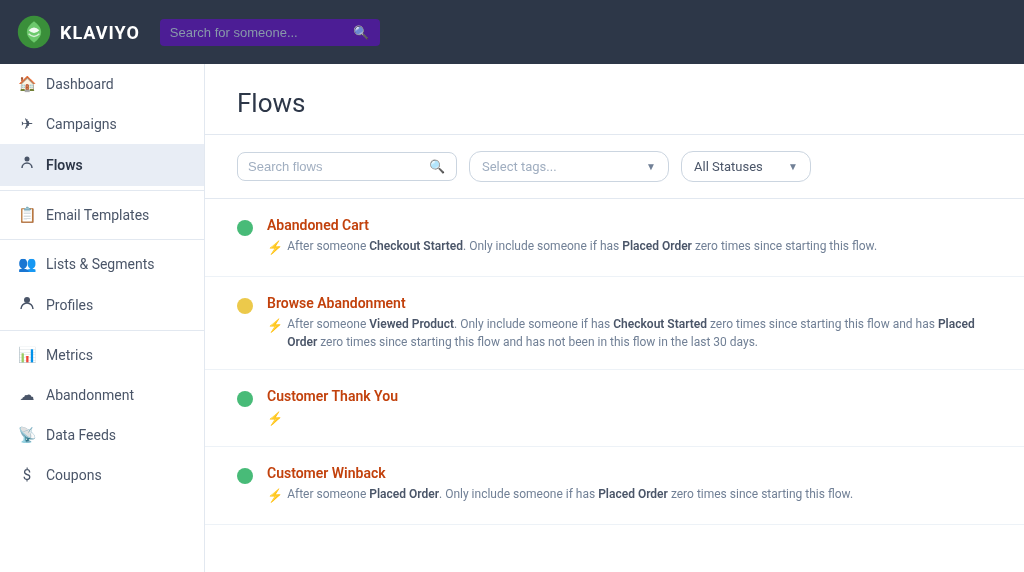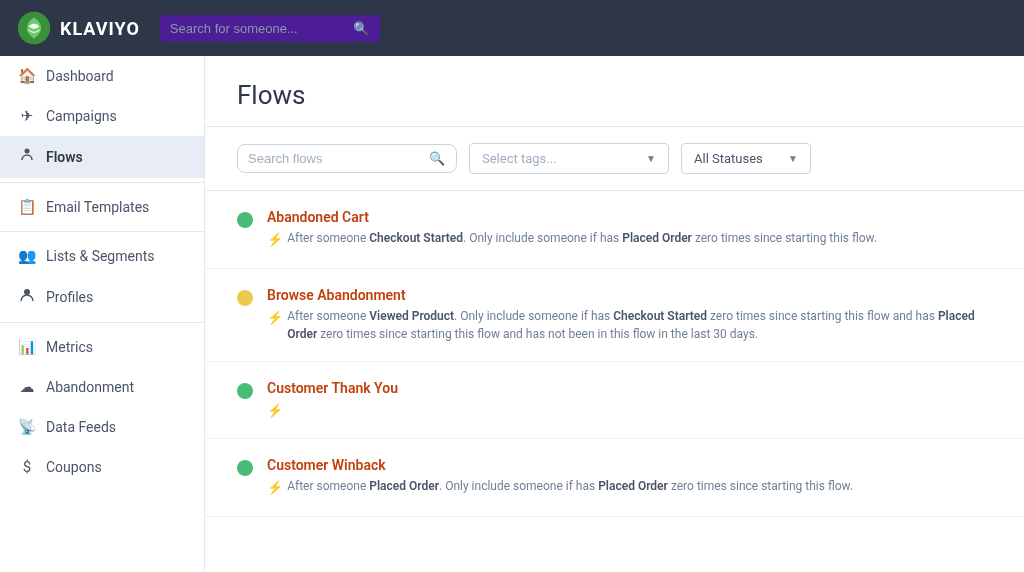--- a/index.html
+++ b/index.html
@@ -1,21 +1,21 @@
 <!DOCTYPE html>
 <html><head>
   <meta charset="utf-8">
   <style>
     * { box-sizing: border-box; margin: 0; padding: 0; }
     body { font-family: -apple-system, BlinkMacSystemFont, 'Segoe UI', Roboto, sans-serif; font-size: 14px; background: #f5f5f5; display: flex; flex-direction: column; height: 572px; overflow: hidden; }
 
     
     .topnav {
       background: #2d3748;
-      height: 56px;
+      height: 64px;
       display: flex;
       align-items: center;
       padding: 0 16px;
       flex-shrink: 0;
     }
     .logo-area {
       display: flex;
       align-items: center;
       margin-right: 20px;
     }
@@ -115,21 +115,21 @@
       outline: none;
       font-size: 13px;
       color: #4a5568;
       width: 100%;
       background: transparent;
     }
     .filter-search input::placeholder { color: #a0aec0; }
     .filter-search .search-icon { color: #a0aec0; font-size: 13px; }
     .filter-select {
       border: 1px solid #cbd5e0;
-      border-radius: 4px;
+      border-radius: 12px;
       padding: 7px 12px;
       background: white;
       font-size: 13px;
       color: #4a5568;
       cursor: pointer;
       display: flex;
       align-items: center;
       gap: 24px;
       min-width: 160px;
     }

